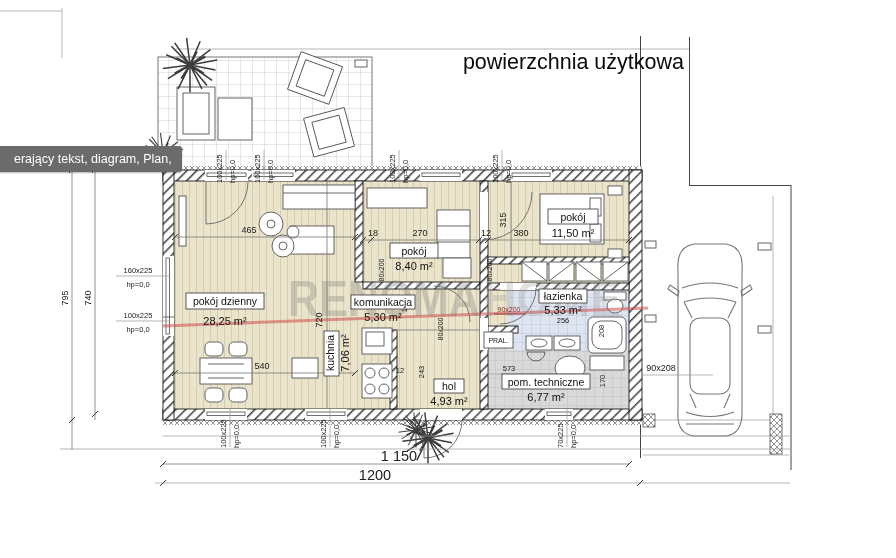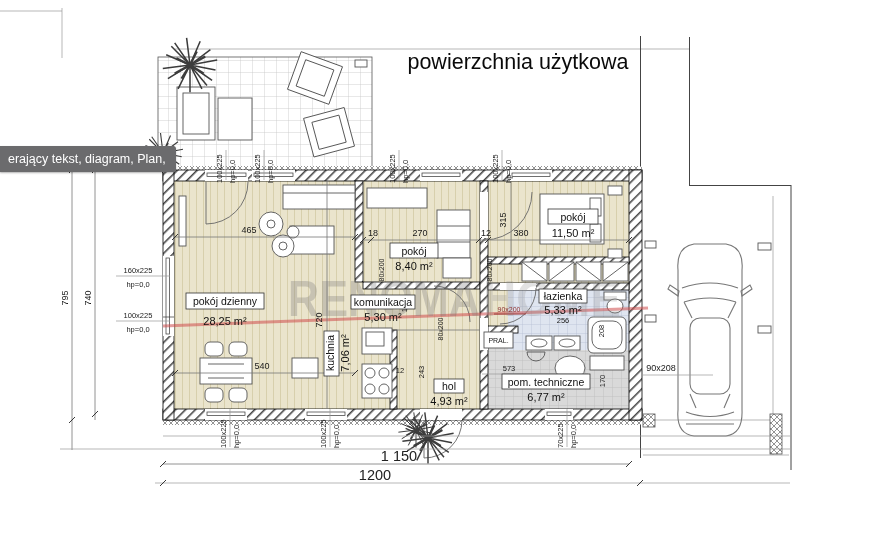--- a/index.html
+++ b/index.html
@@ -1,21 +1,21 @@
 <!DOCTYPE html>
 <html><head>
 <meta charset="utf-8">
 <style>
   html,body{margin:0;padding:0;background:#fff;}
   .stage{position:relative;width:896px;height:558px;background:#fff;overflow:hidden;
          font-family:"Liberation Sans",sans-serif;}
-  .title{position:absolute;left:368px;top:50px;width:300px;text-align:center;
+  .title{position:absolute;left:384px;top:50px;width:300px;text-align:right;
          color:#0a0a0a;font-size:21.5px;line-height:1.2;}
   .tooltip{position:absolute;left:0;top:146px;height:26px;background:#6b6b6d;color:#fff;
-           font-size:12.5px;line-height:26px;padding:0 10px 0 8px;border-radius:0 3px 3px 0;
+           font-size:12.5px;line-height:26px;padding:0 10px 0 14px;border-radius:0 3px 3px 0;
            white-space:nowrap;box-shadow:0 1px 2px rgba(0,0,0,.3);}
   svg{position:absolute;left:0;top:0;font-family:"Liberation Sans",sans-serif;}
   .dim{font-size:9px;fill:#1a1a1a;}
   .sm{font-size:7.5px;}
   .xs{font-size:7px;}
   .big{font-size:14.5px;fill:#222;}
   .room-name{font-size:10.5px;fill:#111;}
   .room-area{font-size:11px;fill:#111;}
   .lbox{fill:#fff;stroke:#333;stroke-width:0.8;}
   .wm{font-weight:bold;fill:rgba(125,125,125,0.32);}

